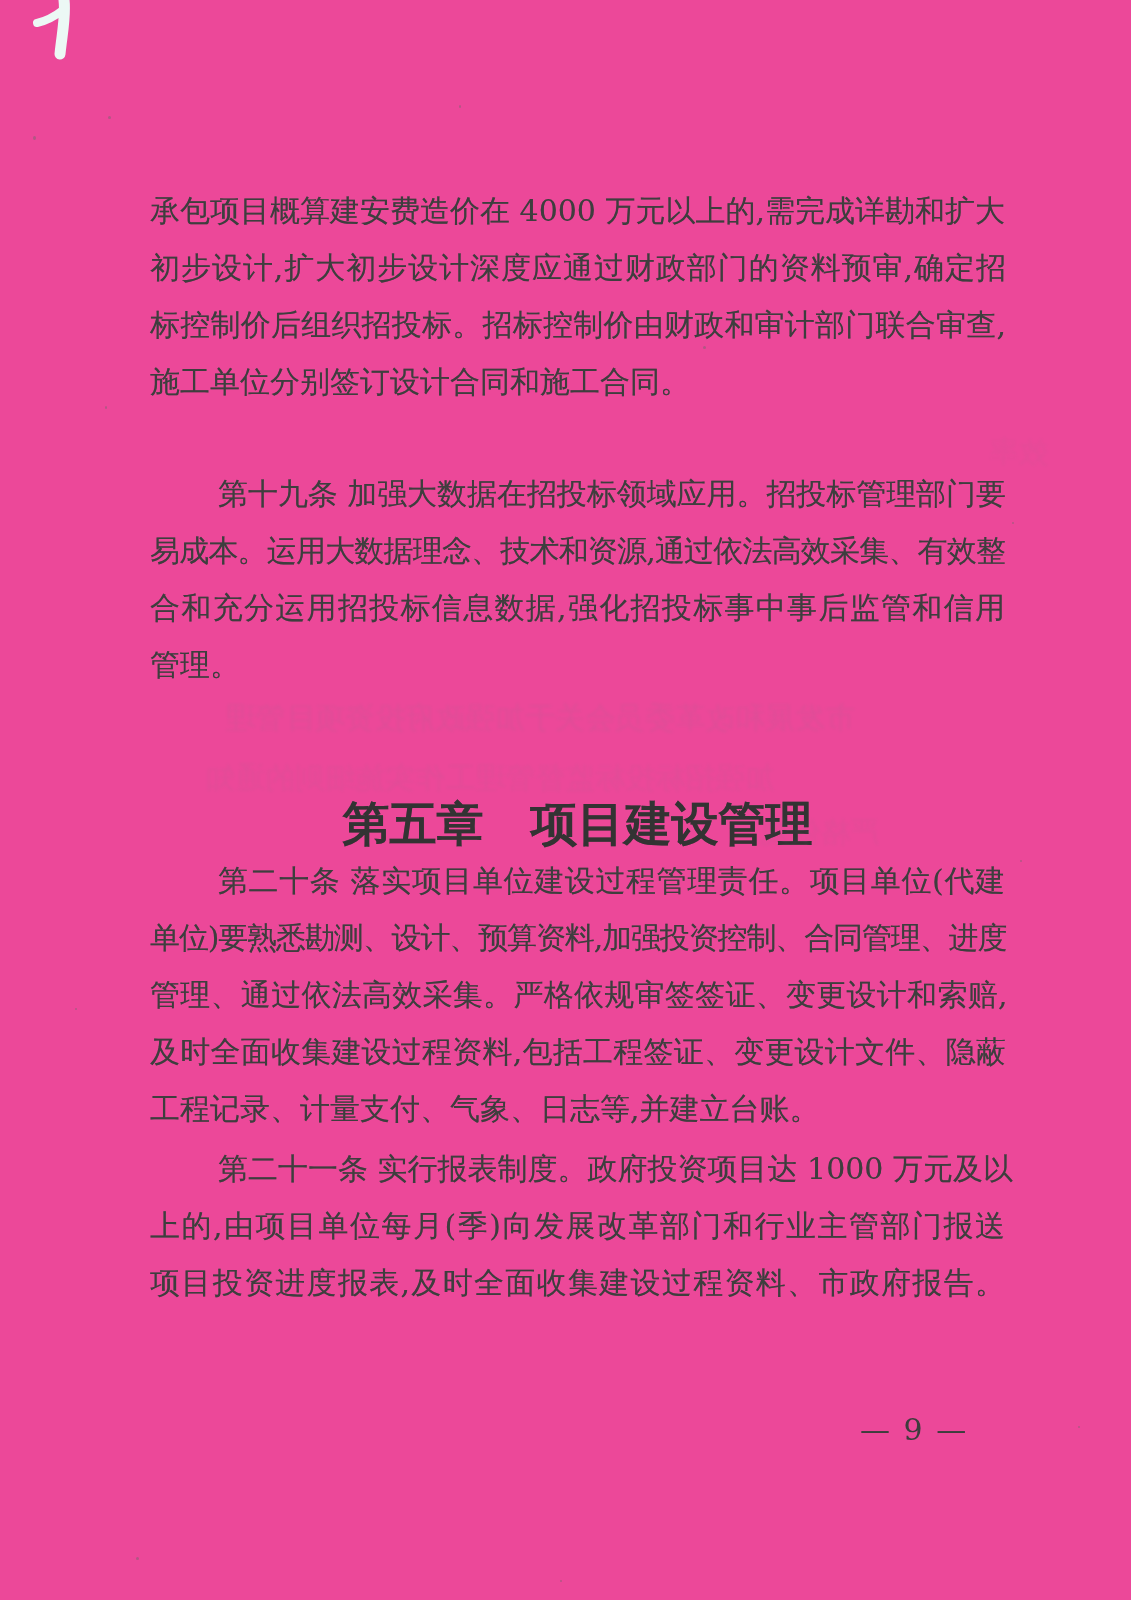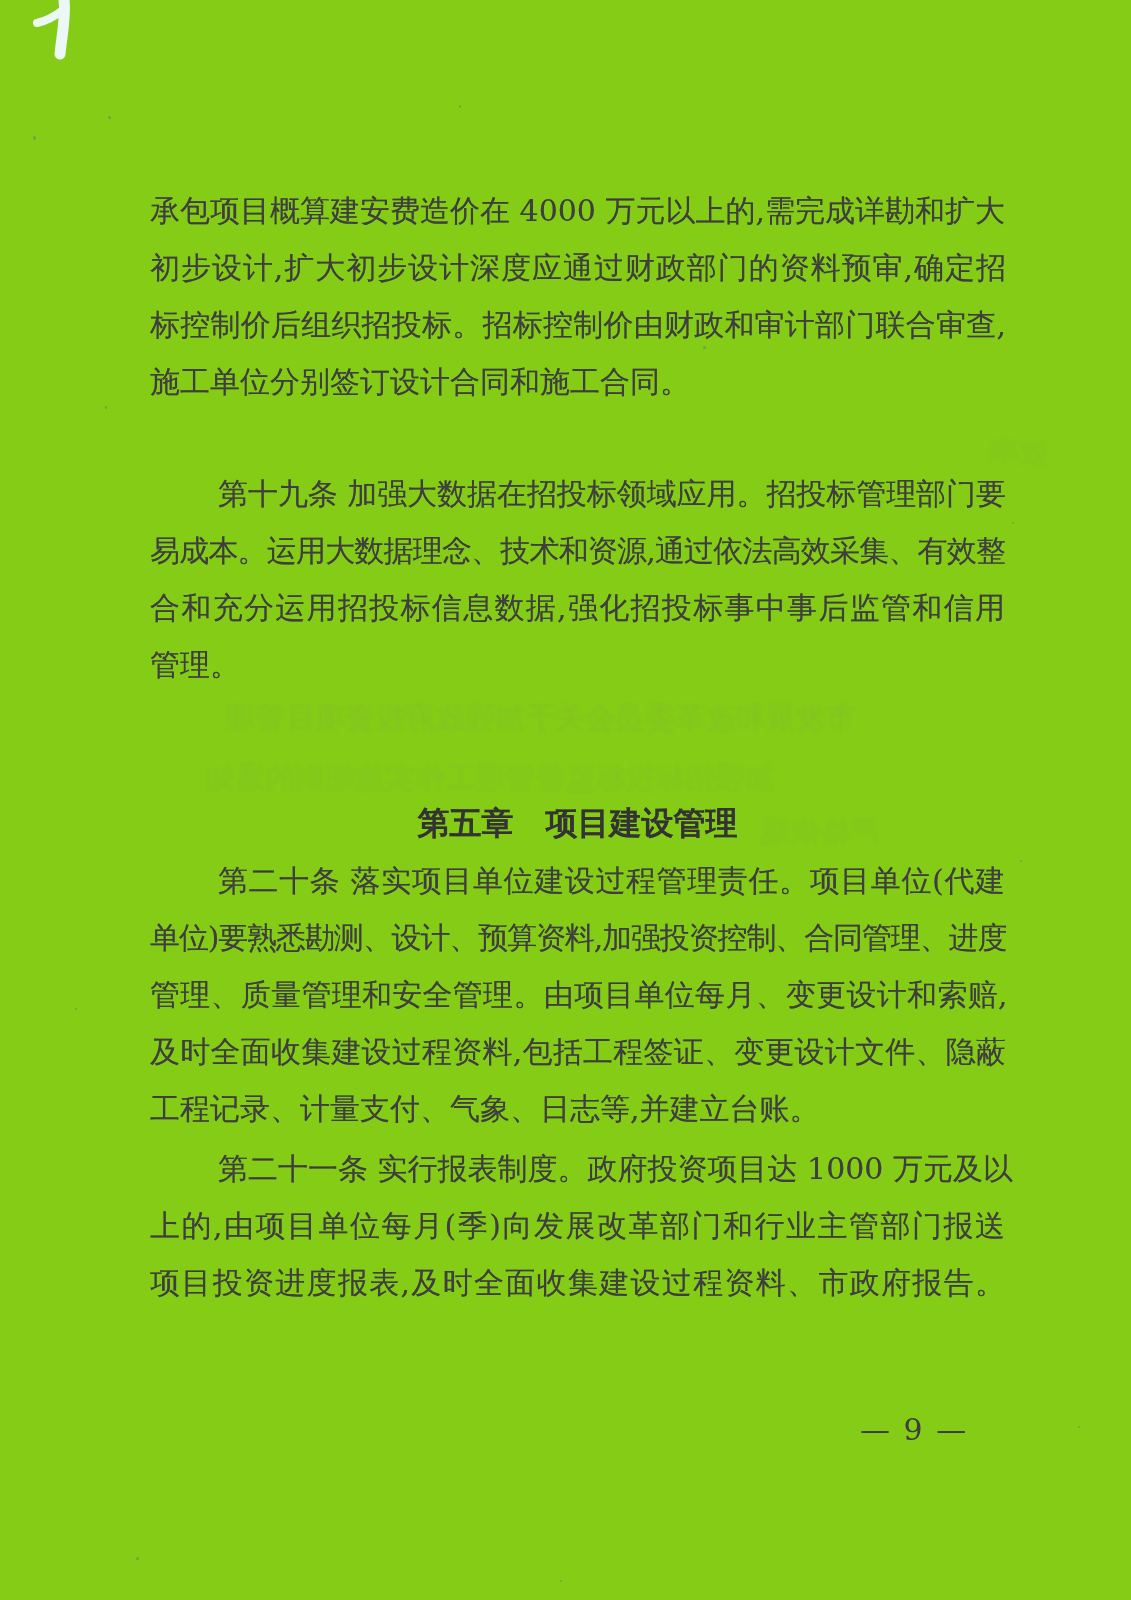--- a/index.html
+++ b/index.html
@@ -4,21 +4,21 @@
 <style>
   html, body {
     margin: 0;
     padding: 0;
     background: #ffffff;
   }
   .page {
     position: relative;
     width: 1131px;
     height: 1600px;
-    background: #84cc16;
+    background: #ec4899;
     overflow: hidden;
     font-family: "DejaVu Serif", "Liberation Serif", serif;
     color: #3e3e3e;
   }
   
   .textblock {
     position: absolute;
     left: 150px;
     width: 855px;
   }
@@ -39,21 +39,21 @@
   .line.t1 { letter-spacing: -1px; }
   .line.t2 { letter-spacing: -2.5px; }
 
   .chapter-heading {
     position: absolute;
     left: 150px;
     width: 855px;
     top: 795px;
     height: 57px;
     line-height: 57px;
-    font-size: 32px;
+    font-size: 47px;
     font-weight: bold;
     text-align: center;
     color: #333333;
     text-shadow: 0 0 0.6px rgba(60,60,60,0.6);
   }
 
   .page-number {
     position: absolute;
     left: 860px;
     top: 1412px;
@@ -116,21 +116,21 @@
     <div class="line t1">易成本。运用大数据理念、技术和资源,通过依法高效采集、有效整</div>
     <div class="line">合和充分运用招投标信息数据,强化招投标事中事后监管和信用</div>
     <div class="line end">管理。</div>
   </div>
 
   <div class="chapter-heading">第五章　项目建设管理</div>
 
   <div class="textblock" style="top:852px">
     <div class="line indent">第二十条 落实项目单位建设过程管理责任。项目单位(代建</div>
     <div class="line t2">单位)要熟悉勘测、设计、预算资料,加强投资控制、合同管理、进度</div>
-    <div class="line t2">管理、质量管理和安全管理。由项目单位每月、变更设计和索赔,</div>
+    <div class="line t2">管理、通过依法高效采集。严格依规审签签证、变更设计和索赔,</div>
     <div class="line t1">及时全面收集建设过程资料,包括工程签证、变更设计文件、隐蔽</div>
     <div class="line end">工程记录、计量支付、气象、日志等,并建立台账。</div>
   </div>
 
   <div class="textblock" style="top:1140px">
     <div class="line indent">第二十一条 实行报表制度。政府投资项目达 1000 万元及以</div>
     <div class="line">上的,由项目单位每月(季)向发展改革部门和行业主管部门报送</div>
     <div class="line">项目投资进度报表,及时全面收集建设过程资料、市政府报告。</div>
   </div>
 

